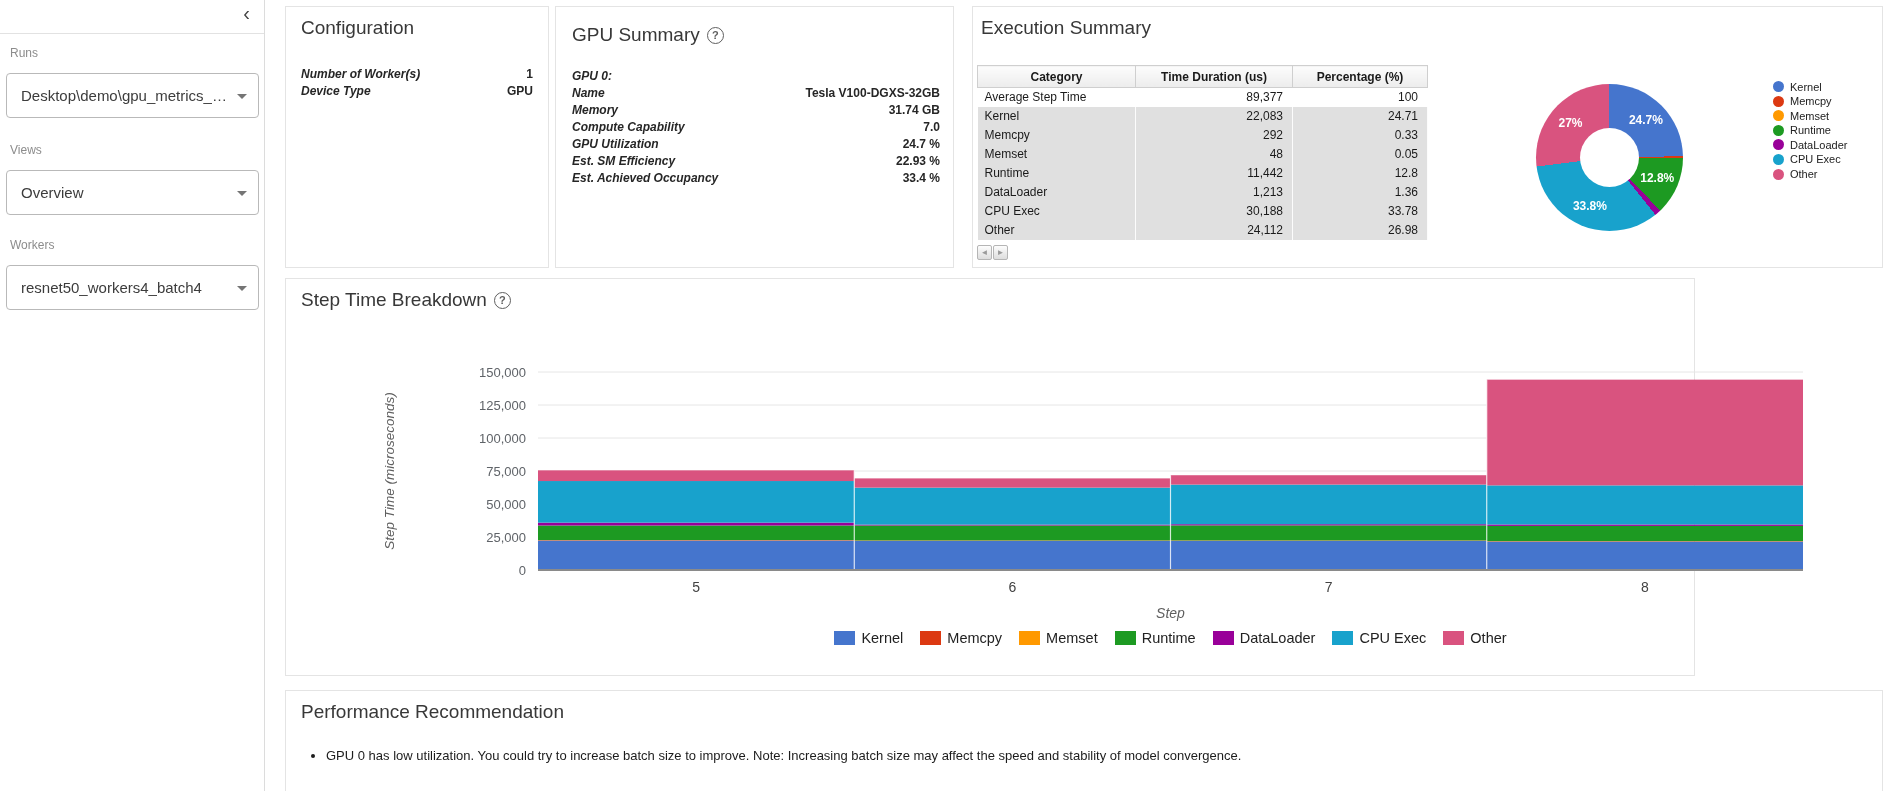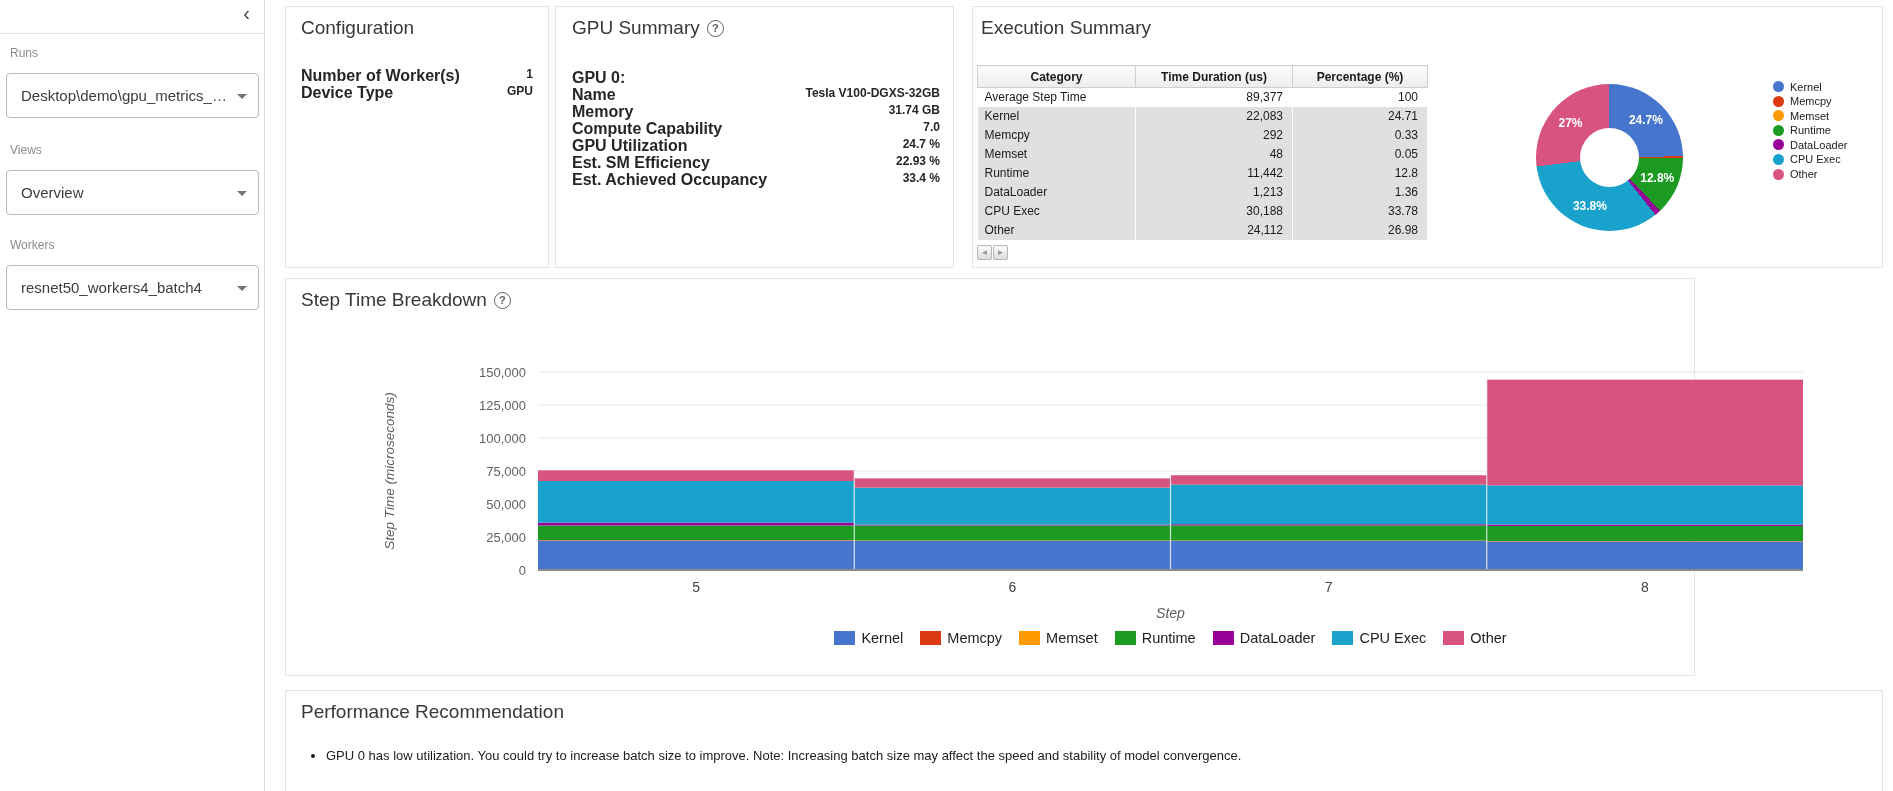--- a/index.html
+++ b/index.html
@@ -16,21 +16,21 @@
   .select-box .value { font-size:15px; color:#3c3c3c; white-space:nowrap; overflow:hidden; text-overflow:ellipsis; }
   .select-arrow { position:absolute; right:11px; top:50%; margin-top:-2px; width:0; height:0; border-left:5px solid transparent; border-right:5px solid transparent; border-top:5px solid #757575; }
 
   
   .card { position:absolute; background:#fff; border:1px solid #e4e4e4; }
   .card-title { position:absolute; left:15px; top:10px; font-size:19px; font-weight:400; color:#383838; white-space:nowrap; }
   .help-icon { display:inline-block; width:17px; height:17px; border:1.6px solid #5f5f5f; border-radius:50%; font-size:11px; font-weight:bold; color:#5f5f5f; text-align:center; line-height:14px; vertical-align:2px; margin-left:7px; cursor:pointer; }
 
   .kv-rows { position:absolute; left:15px; right:15px; top:60px; }
   .kv-row { display:flex; justify-content:space-between; height:17px; }
-  .kv-label { font-size:16px; font-weight:bold; color:#262626; white-space:nowrap; }
+  .kv-label { font-size:12px; font-weight:bold; color:#262626; white-space:nowrap;font-style:italic; }
   .kv-value { font-size:12px; font-weight:bold; color:#262626; white-space:nowrap; }
 
   
   .exec-table { position:absolute; left:4px; top:58px; width:450px; border-collapse:collapse; table-layout:fixed; font-size:12px; }
   .exec-table th { height:22px; font-weight:bold; text-align:center; color:#1a1a1a;
       background:linear-gradient(#fcfcfc,#ececec); border:1px solid #cfcfcf; }
   .exec-table td { height:19px; padding:0 9px; border-right:1px solid rgba(255,255,255,0.9); color:#1a1a1a; }
   .exec-table tr.gray td { background:#e0e0e0; }
   .exec-table tr.white td { background:#fff; }
   .exec-table td.num { text-align:right; }
@@ -95,21 +95,21 @@
           <span class="kv-value">1</span>
         </div>
         <div class="kv-row">
           <span class="kv-label">Device Type</span>
           <span class="kv-value">GPU</span>
         </div>
       </div>
   </div>
 
   <div class="card" style="left:555px; top:6px; width:399px; height:262px;">
-    <div class="card-title" style="left:16px;">
+    <div class="card-title" style="left:16px;margin-top:7px;">
       <span>GPU Summary</span><span class="help-icon">?</span>
     </div>
     <div class="kv-rows" style="left:16px; right:13px; top:62px;" id="gpu-rows">
         <div class="kv-row">
           <span class="kv-label">GPU 0:</span>
           <span class="kv-value"></span>
         </div>
         <div class="kv-row">
           <span class="kv-label">Name</span>
           <span class="kv-value">Tesla V100-DGXS-32GB</span>

